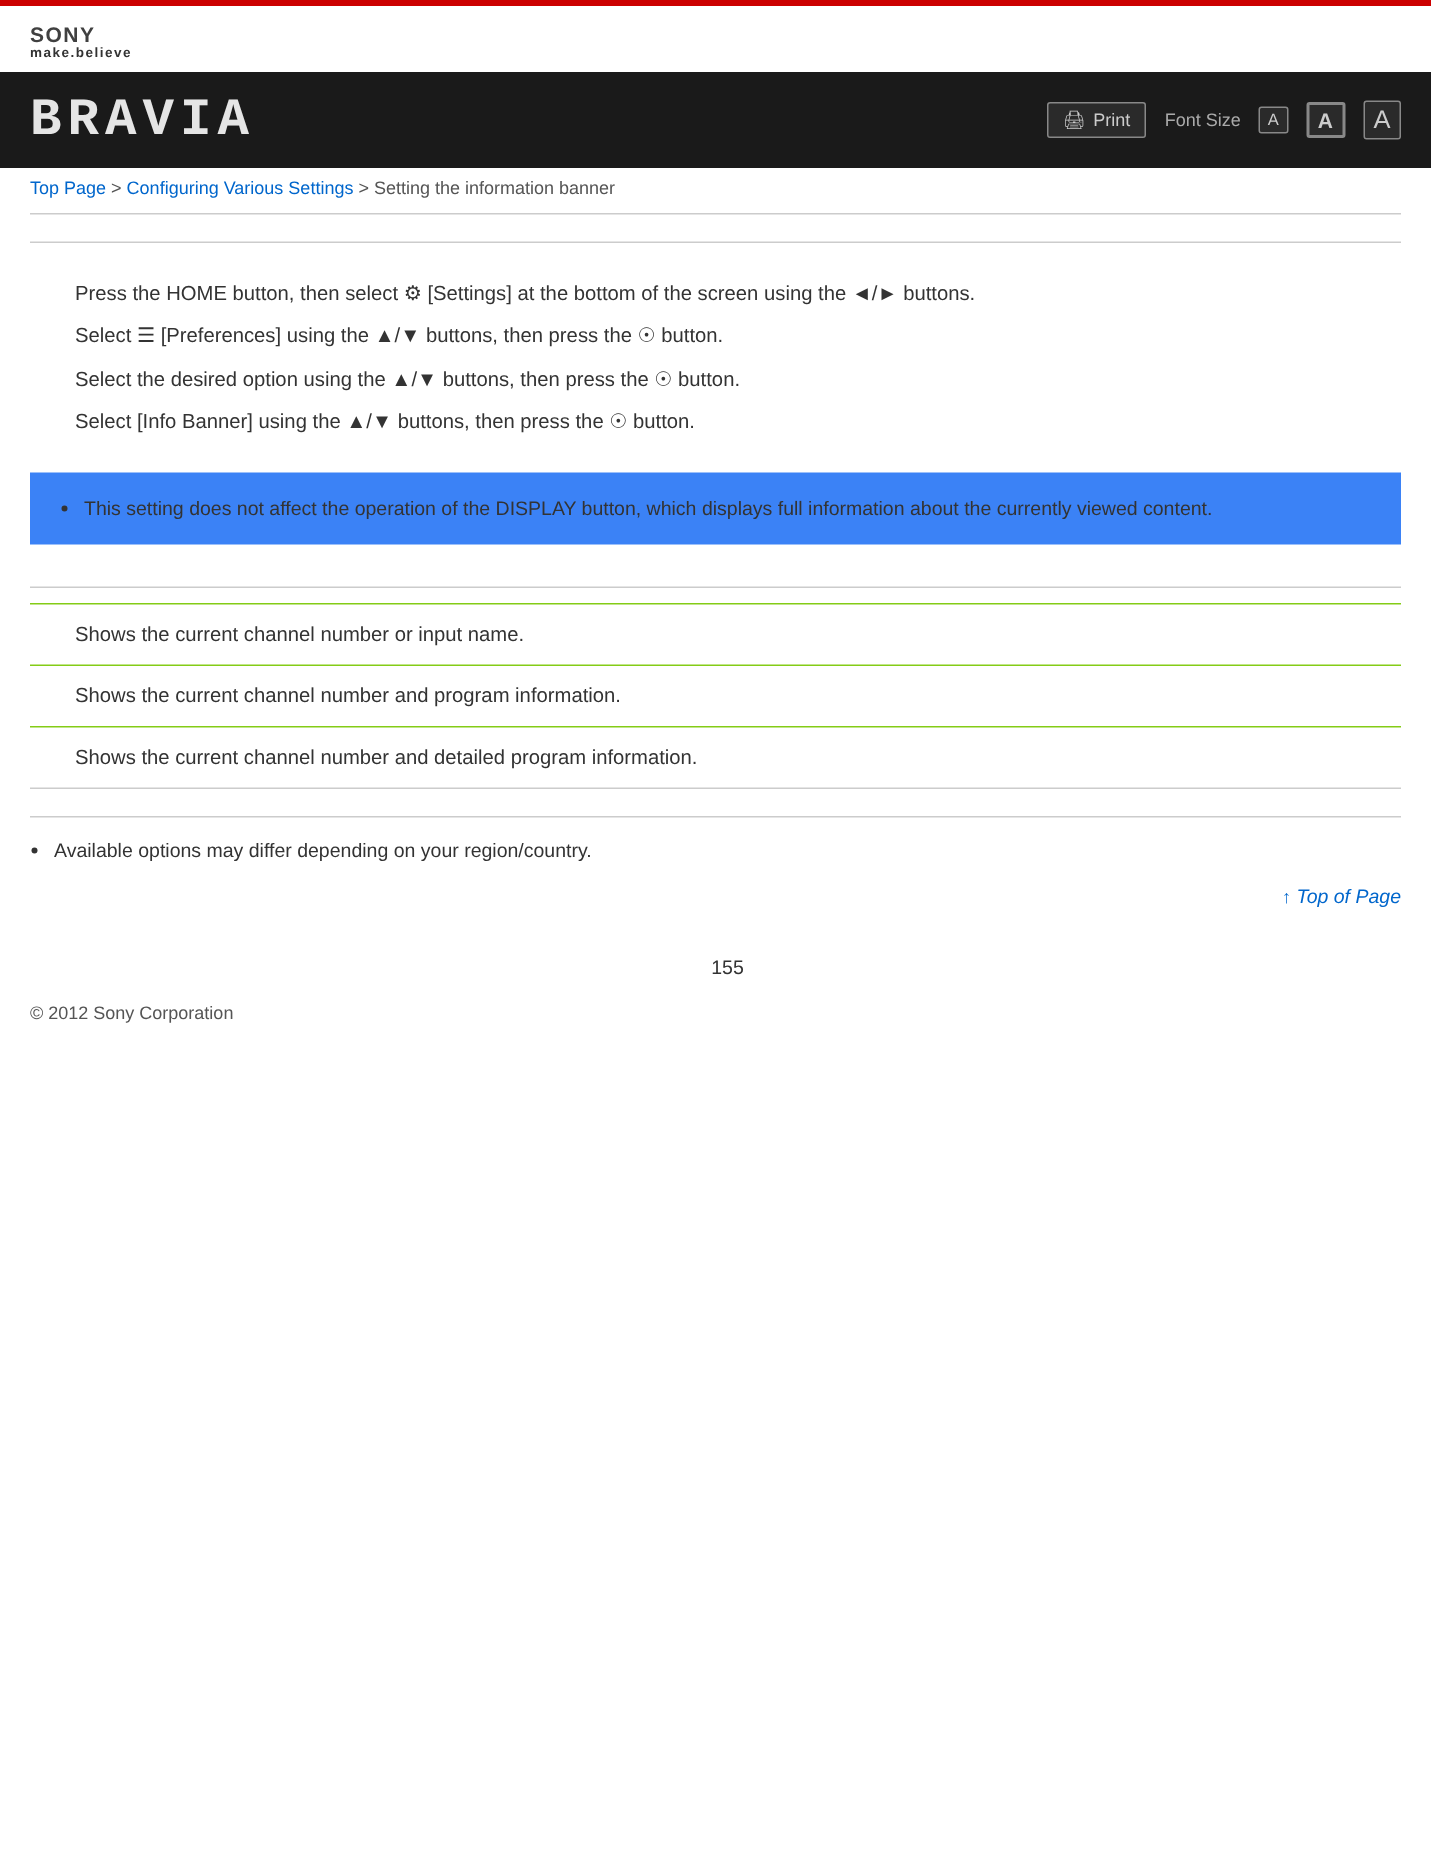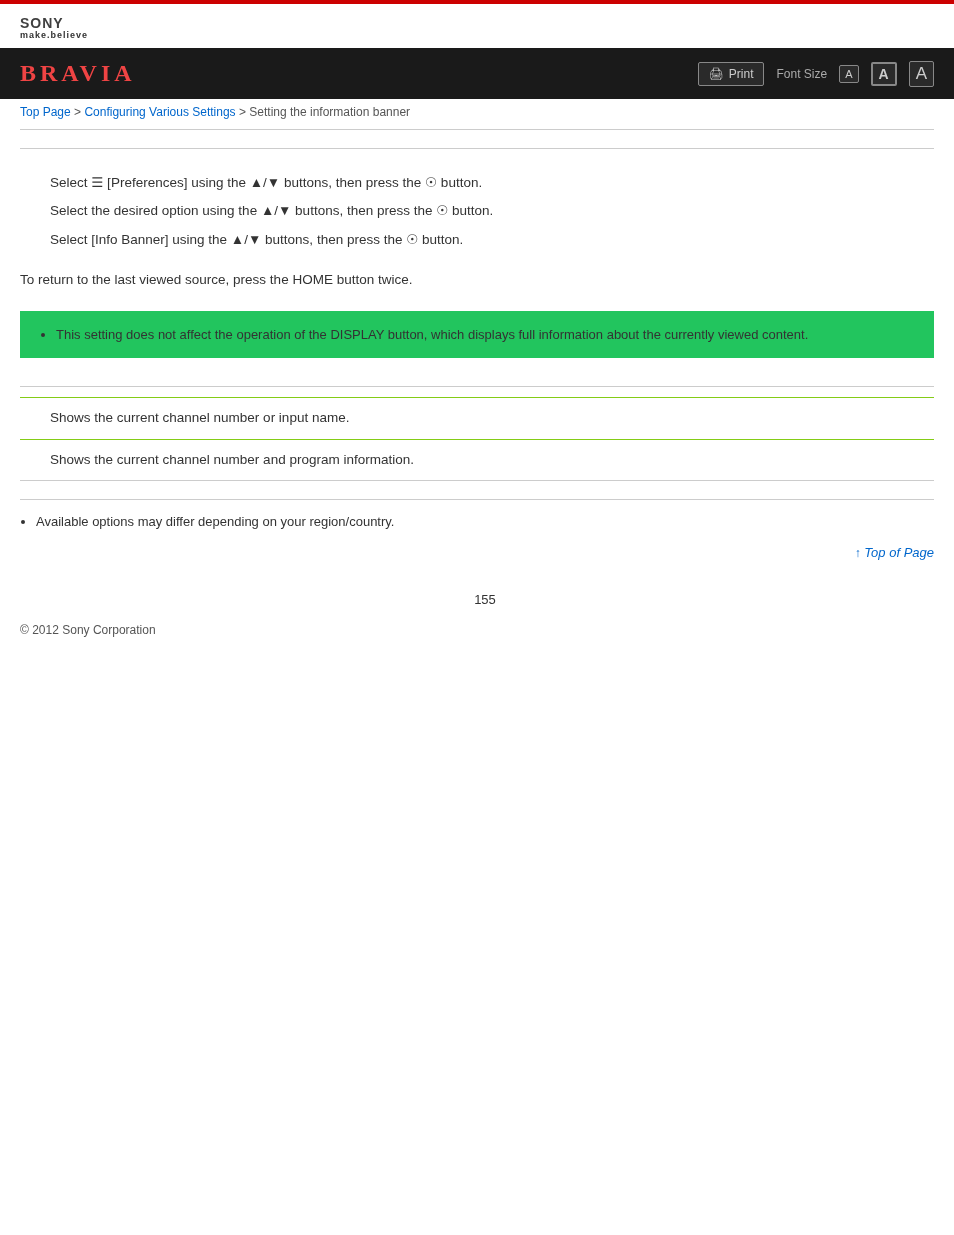--- a/index.html
+++ b/index.html
@@ -18,25 +18,25 @@
       background: #cc0000;
     }
     .header {
       background: #1a1a1a;
       padding: 12px 20px;
       display: flex;
       align-items: center;
       justify-content: space-between;
     }
     .bravia-title {
-      font-size: 24px;
+      font-size: 35px;
       font-weight: bold;
-      color: #ef4444;
+      color: #e5e5e5;
       letter-spacing: 4px;
-      font-family: Liberation Serif, serif;
+      font-family: Liberation Mono, monospace;
       text-transform: uppercase;
     }
     .header-controls {
       display: flex;
       align-items: center;
       gap: 12px;
     }
     .print-btn {
       border: 1px solid #888;
       background: #2a2a2a;
@@ -124,21 +124,21 @@
       padding: 20px 0 10px 0;
     }
     .step-item {
       padding: 4px 0 4px 30px;
       font-size: 13.5px;
       line-height: 1.5;
     }
 
     
     .note-box {
-      background: #22c55e;
+      background: #3b82f6;
       border: none;
       padding: 14px 20px;
       margin: 10px 0;
       font-size: 13px;
       line-height: 1.5;
     }
     .note-box ul {
       list-style: disc;
       padding-left: 16px;
     }
@@ -241,48 +241,53 @@
   </div>
 
   <hr class="divider">
 
   <div class="section-spacer"></div>
 
   <hr class="divider">
 
   <div class="steps-section">
     <div class="step-item">
+      Press the HOME button, then select ⚙ [Settings] at the bottom of the screen using the ◄/► buttons.
+    </div>
+    <div class="step-item">
       Select ☰ [Preferences] using the ▲/▼ buttons, then press the ☉ button.
     </div>
     <div class="step-item">
       Select the desired option using the ▲/▼ buttons, then press the ☉ button.
     </div>
     <div class="step-item">
       Select [Info Banner] using the ▲/▼ buttons, then press the ☉ button.
     </div>
   </div>
 
-  <div class="return-note">To return to the last viewed source, press the HOME button twice.</div>
 
   <div class="note-box">
     <ul>
       <li>This setting does not affect the operation of the DISPLAY button, which displays full information about the currently viewed content.</li>
     </ul>
   </div>
 
   <div class="section-spacer"></div>
 
   <hr class="divider">
 
   <div class="options-section">
     <div class="option-row">
       <span>Shows the current channel number or input name.</span>
     </div>
     <div class="option-row">
       <span>Shows the current channel number and program information.</span>
+    </div>
+    <div class="option-row">
+      <span>Shows the current channel number and detailed program information.</span>
     </div>
   </div>
 
   <div class="section-spacer"></div>
 
   <hr class="divider">
 
   <div class="bottom-note">
     <ul>
       <li>Available options may differ depending on your region/country.</li>

